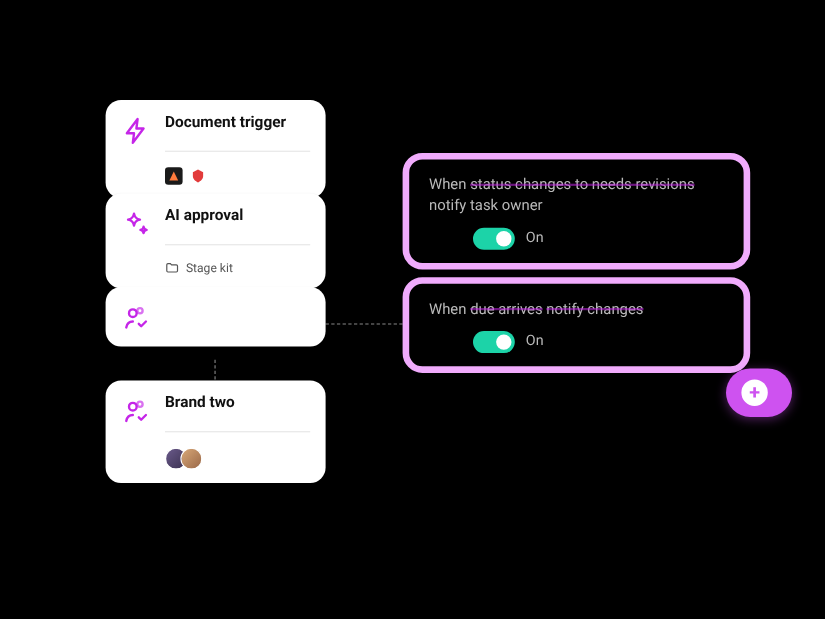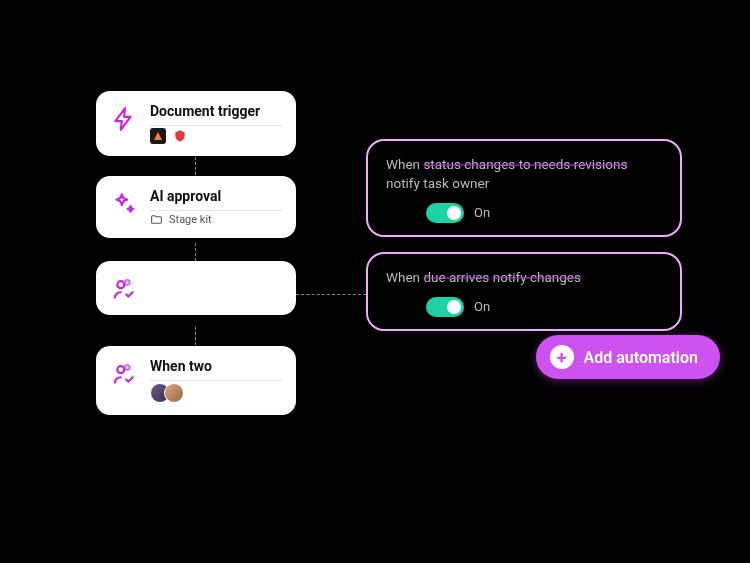--- a/index.html
+++ b/index.html
@@ -36,23 +36,23 @@
     justify-content: center;
     flex-shrink: 0;
     margin-top: 2px;
   }
   .stage-icon svg { width: 26px; height: 26px; }
   .stage-body { flex: 1; }
   .stage-title {
     font-size: 14px;
     font-weight: 700;
     color: #111;
-    padding-bottom: 6px;
+    padding-bottom: 18px;
     border-bottom: 1px solid #e5e5e5;
-    margin-bottom: 2px;
+    margin-bottom: 14px;
   }
   .stage-meta {
     display: flex;
     align-items: center;
     gap: 6px;
     font-size: 11px;
     color: #555;
   }
   .app-badge {
     width: 16px;
@@ -78,21 +78,21 @@
   .avatar:first-child { margin-left: 0; }
   .avatar.a2 { background: linear-gradient(135deg, #c9896a, #7a4a3a); }
   .avatar.a3 { background: linear-gradient(135deg, #e0b088, #a07050); }
   .avatar.a4 { background: linear-gradient(135deg, #6a5a8a, #3a3050); }
   .avatar.a5 { background: linear-gradient(135deg, #d8a878, #9a6848); }
 
   
   .auto-card {
     position: absolute;
     width: 316px;
-    border: 2px solid #f0abfc;
+    border: 6px solid #f0abfc;
     border-radius: 18px;
     padding: 14px 18px 12px 18px;
     background: #000;
   }
   .auto-text {
     font-size: 13.5px;
     color: #bababa;
     line-height: 1.4;
     margin-bottom: 10px;
   }
@@ -238,21 +238,21 @@
   <div class="stage-card" style="left:96px; top:346px;">
     <div class="stage-icon">
       <svg viewBox="0 0 24 24" fill="none" stroke="#c526e8" stroke-width="2" stroke-linecap="round" stroke-linejoin="round">
           <circle cx="9" cy="8" r="3.2"></circle>
           <path d="M3.5 20c.6-3.2 3-5 5.5-5"></path>
           <circle cx="15" cy="6" r="2.2" opacity=".65"></circle>
           <path d="m14 17 2 2 4-4"></path>
         </svg>
     </div>
     <div class="stage-body">
-      <div class="stage-title">When two</div>
+      <div class="stage-title">Brand two</div>
       <div class="stage-meta">
         <div class="avatar-stack">
           <div class="avatar a4"></div>
           <div class="avatar a5"></div>
         </div>
       </div>
     </div>
   </div>
 
   <div class="auto-card" style="left:366px; top:139px;">
@@ -274,16 +274,15 @@
       <span class="hl">notify changes</span>
     </div>
     <div class="toggle-row">
       <div class="toggle"></div>
       <span class="toggle-label">On</span>
     </div>
   </div>
 
   <div class="add-auto">
     <div class="plus-circle">+</div>
-    <span>Add automation</span>
   </div>
 
 </div>
 
 </body></html>

